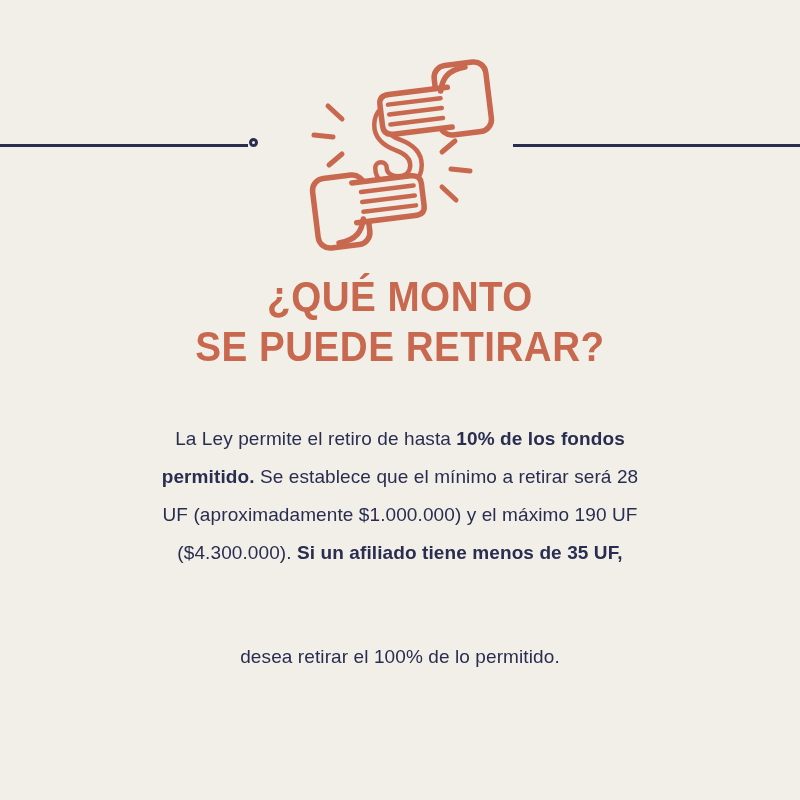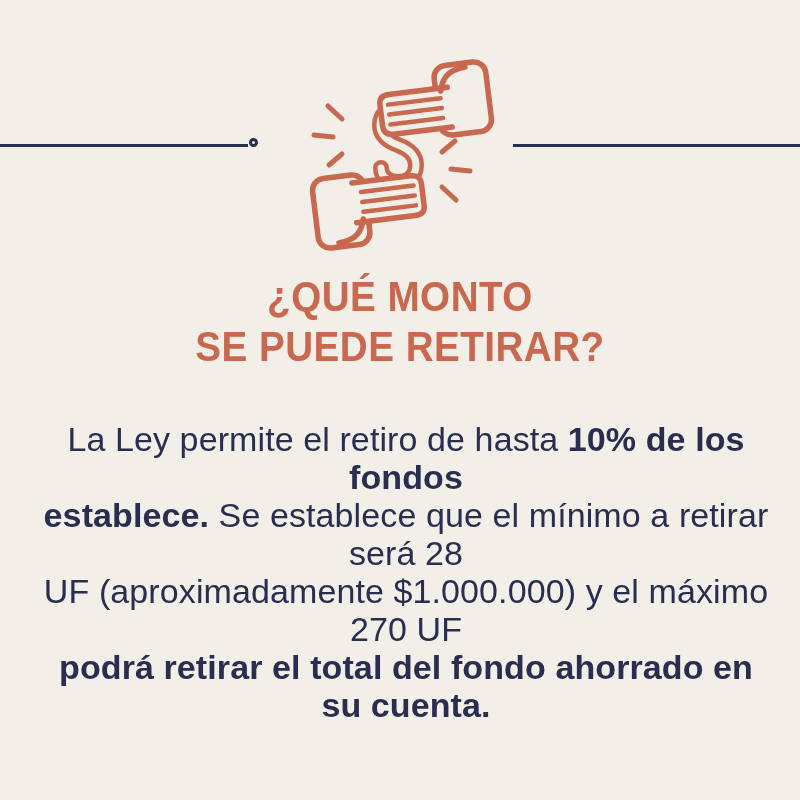--- a/index.html
+++ b/index.html
@@ -60,25 +60,25 @@
     font-weight: 700;
     line-height: 50px;
     letter-spacing: 0.5px;
     transform: scaleX(0.92);
     transform-origin: 50% 50%;
   }
 
   
   .paragraph {
     position: absolute;
-    left: 36px;
+    left: 30px;
     width: 740px;
     text-align: center;
     color: var(--navy);
-    font-size: 34px;
+    font-size: 19px;
     font-weight: 400;
     line-height: 38px;
     letter-spacing: 0.1px;
   }
   .paragraph.first  { top: 420px; }
   .paragraph.second { top: 638px; }
   .paragraph .b { font-weight: 700; }
 </style>
 </head>
 <body>
@@ -113,20 +113,21 @@
     </svg>
   </div>
 
   <div class="title">
     <div>¿QUÉ MONTO</div>
     <div>SE PUEDE RETIRAR?</div>
   </div>
 
   <div class="paragraph first">
       <div><span>La Ley permite el retiro de hasta </span><span class="b">10% de los fondos</span></div>
-      <div><span class="b">establece.</span><span> Se establece que el mínimo a retirar será 28</span></div>
-      <div><span>UF (aproximadamente $1.000.000) y el máximo 270 UF</span></div>
-      <div><span class="b">podrá retirar el total del fondo ahorrado en su cuenta.</span></div>
+      <div><span class="b">permitido.</span><span> Se establece que el mínimo a retirar será 28</span></div>
+      <div><span>UF (aproximadamente $1.000.000) y el máximo 190 UF</span></div>
+      <div><span>($4.300.000). </span><span class="b">Si un afiliado tiene menos de 35 UF,</span></div>
     </div>
   <div class="paragraph second">
+      <div><span>desea retirar el 100% de lo permitido.</span></div>
     </div>
 
 </div>
 
 </body></html>

